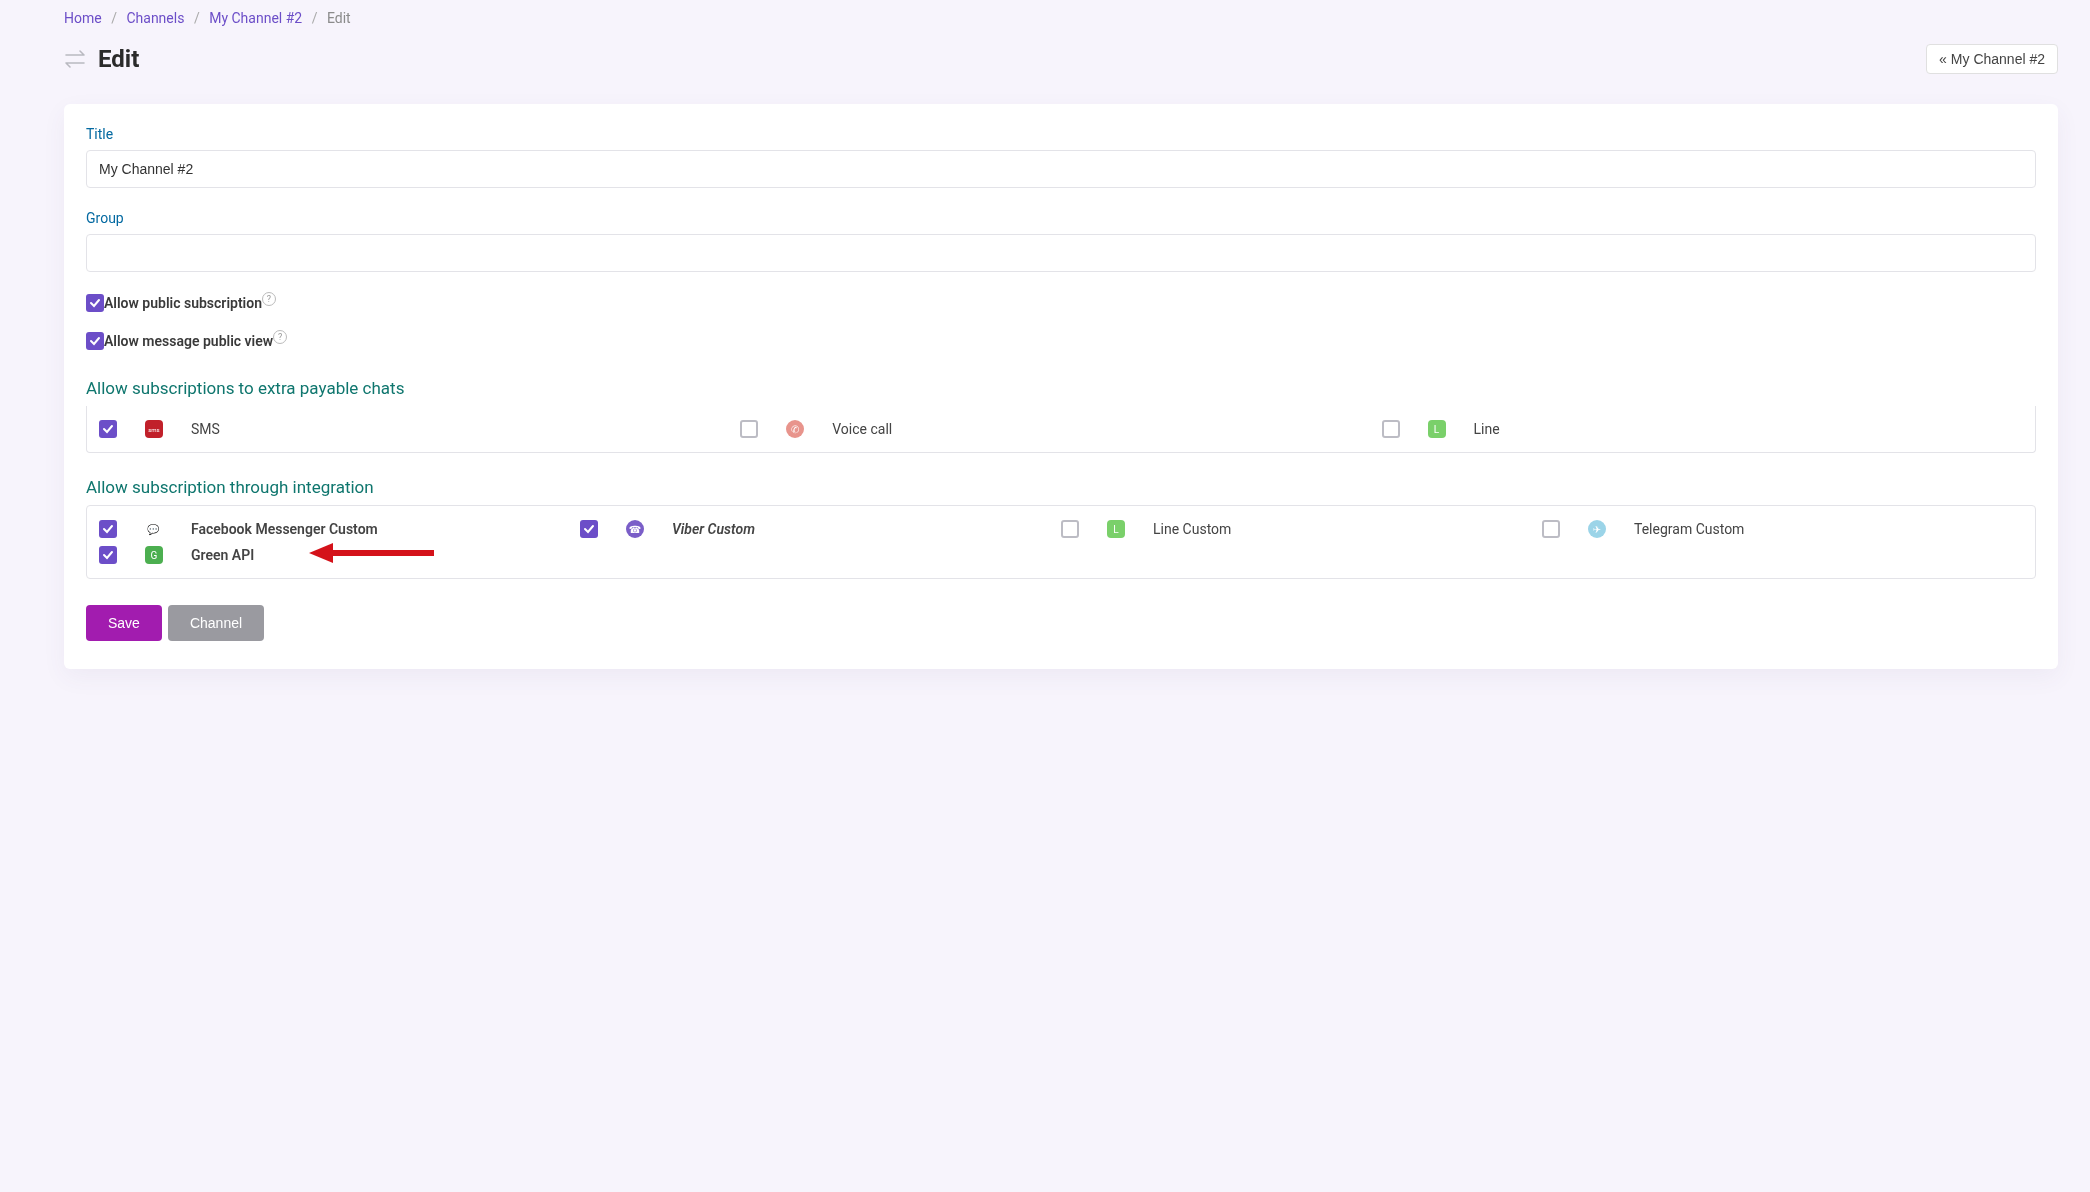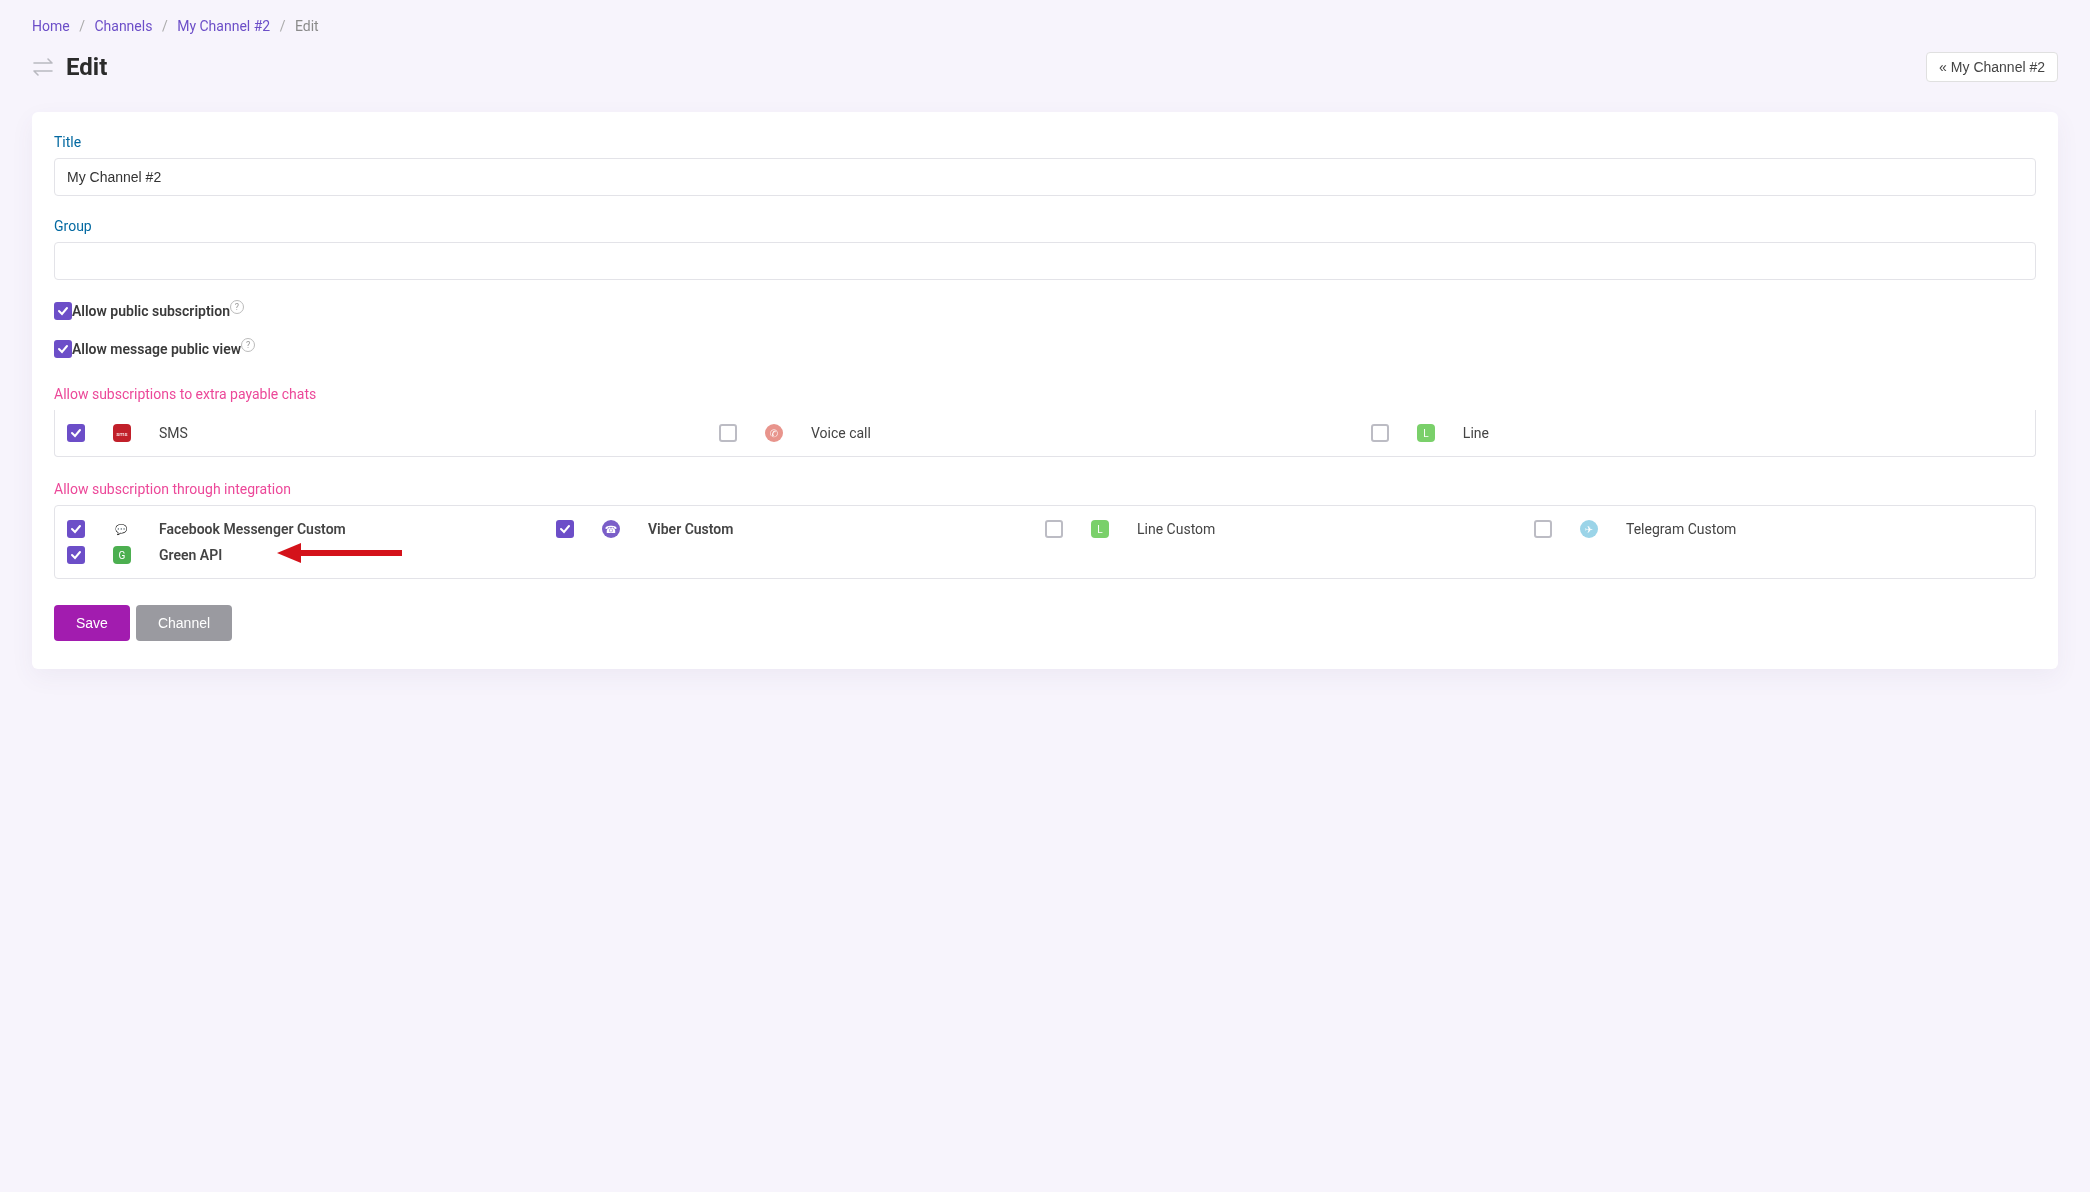--- a/index.html
+++ b/index.html
@@ -2,21 +2,21 @@
 <html><head>
 <meta charset="utf-8">
 <style>
   * { box-sizing: border-box; margin: 0; padding: 0; }
   body {
     font-family: -apple-system, BlinkMacSystemFont, "Segoe UI", Roboto, "Helvetica Neue", Arial, sans-serif;
     background: #f7f4fc;
     color: #3a3a3a;
     font-size: 14px;
   }
-  .page { padding: 18px 32px 40px 32px; }
+  .page { padding: 10px 32px 40px 32px; margin-left: 32px; }
   .breadcrumb { font-size: 14px; margin-bottom: 18px; color: #888; }
   .breadcrumb a { color: #6c4ec8; text-decoration: none; }
   .breadcrumb .sep { color: #aaa; margin: 0 6px; }
   .breadcrumb .current { color: #8b8b8b; }
   .titlebar { display: flex; align-items: center; justify-content: space-between; margin-bottom: 30px; }
   .titlebar .left { display: flex; align-items: center; gap: 10px; }
   .titlebar h1 { font-size: 24px; font-weight: 700; color: #2b2b2b; }
   .swap-icon { width: 24px; height: 20px; display:inline-flex; align-items:center; justify-content:center; }
   .back-btn {
     background: #fff; border: 1px solid #e0e0e0; border-radius: 4px; padding: 6px 12px;
@@ -35,21 +35,21 @@
   .checkbox-row { display:flex; align-items:center; gap:0; margin-bottom: 20px; }
   .chk {
     width: 18px; height: 18px; border-radius: 3px; display:inline-flex; align-items:center; justify-content:center;
     cursor:pointer; flex-shrink:0;
   }
   .chk.checked { background: #6c4ec8; }
   .chk.unchecked { background:#fff; border: 2px solid #bcbcc4; }
   .chk svg { width:12px; height:12px; }
   .chk-label { font-size:14px; font-weight:600; color:#3a3a3a; }
   .help-icon { width:14px; height:14px; border:1px solid #bbb; border-radius:50%; display:inline-flex; align-items:center; justify-content:center; font-size:9px; color:#999; position:relative; top:-4px; }
-  .section-label { font-size:14px; color:#ec4899; margin-bottom: 8px; }
+  .section-label { font-size:17px; color:#0f766e; margin-bottom: 8px; }
   .warning-box {
     background:#fff8eb; border:1px solid #f5e3b8; border-radius:4px 4px 0 0; padding:14px 20px; color:#c77a00; font-size:14px;
   }
   .options-box {
     border:1px solid #e3e3e8; border-top:none; border-radius:0 0 4px 4px; padding:10px 12px; display:flex; flex-wrap:wrap;
   }
   .options-box.standalone { border-top:1px solid #e3e3e8; border-radius:4px; }
   .option-item { display:flex; align-items:center; gap:28px; width:33.33%; padding:4px 0; }
   .option-item.wide { width:25%; }
   .opt-icon { width:18px; height:18px; border-radius:4px; display:inline-flex; align-items:center; justify-content:center; font-size:10px; color:#fff; flex-shrink:0; }
@@ -157,21 +157,21 @@
         <span class="opt-icon" style="background:#fff;">💬</span>
         <span class="opt-label" style="font-weight:600;">Facebook Messenger Custom</span>
       </div>
       <div class="option-item wide">
         <span class="chk checked">
             <svg viewBox="0 0 12 12">
               <path d="M2 6 L5 9 L10 3" stroke="#fff" stroke-width="2" fill="none" stroke-linecap="round"></path>
             </svg>
           </span>
         <span class="opt-icon" style="background:#7a5ec8;border-radius:50%;">☎</span>
-        <span class="opt-label" style="font-weight:600;">Viber Custom</span>
+        <span class="opt-label" style="font-weight:600;font-style:italic;">Viber Custom</span>
       </div>
       <div class="option-item wide">
         <span class="chk unchecked"></span>
         <span class="opt-icon" style="background:#7ad06a;">L</span>
         <span class="opt-label">Line Custom</span>
       </div>
       <div class="option-item wide">
         <span class="chk unchecked"></span>
         <span class="opt-icon" style="background:#9bd4e8;border-radius:50%;">✈</span>
         <span class="opt-label">Telegram Custom</span>

